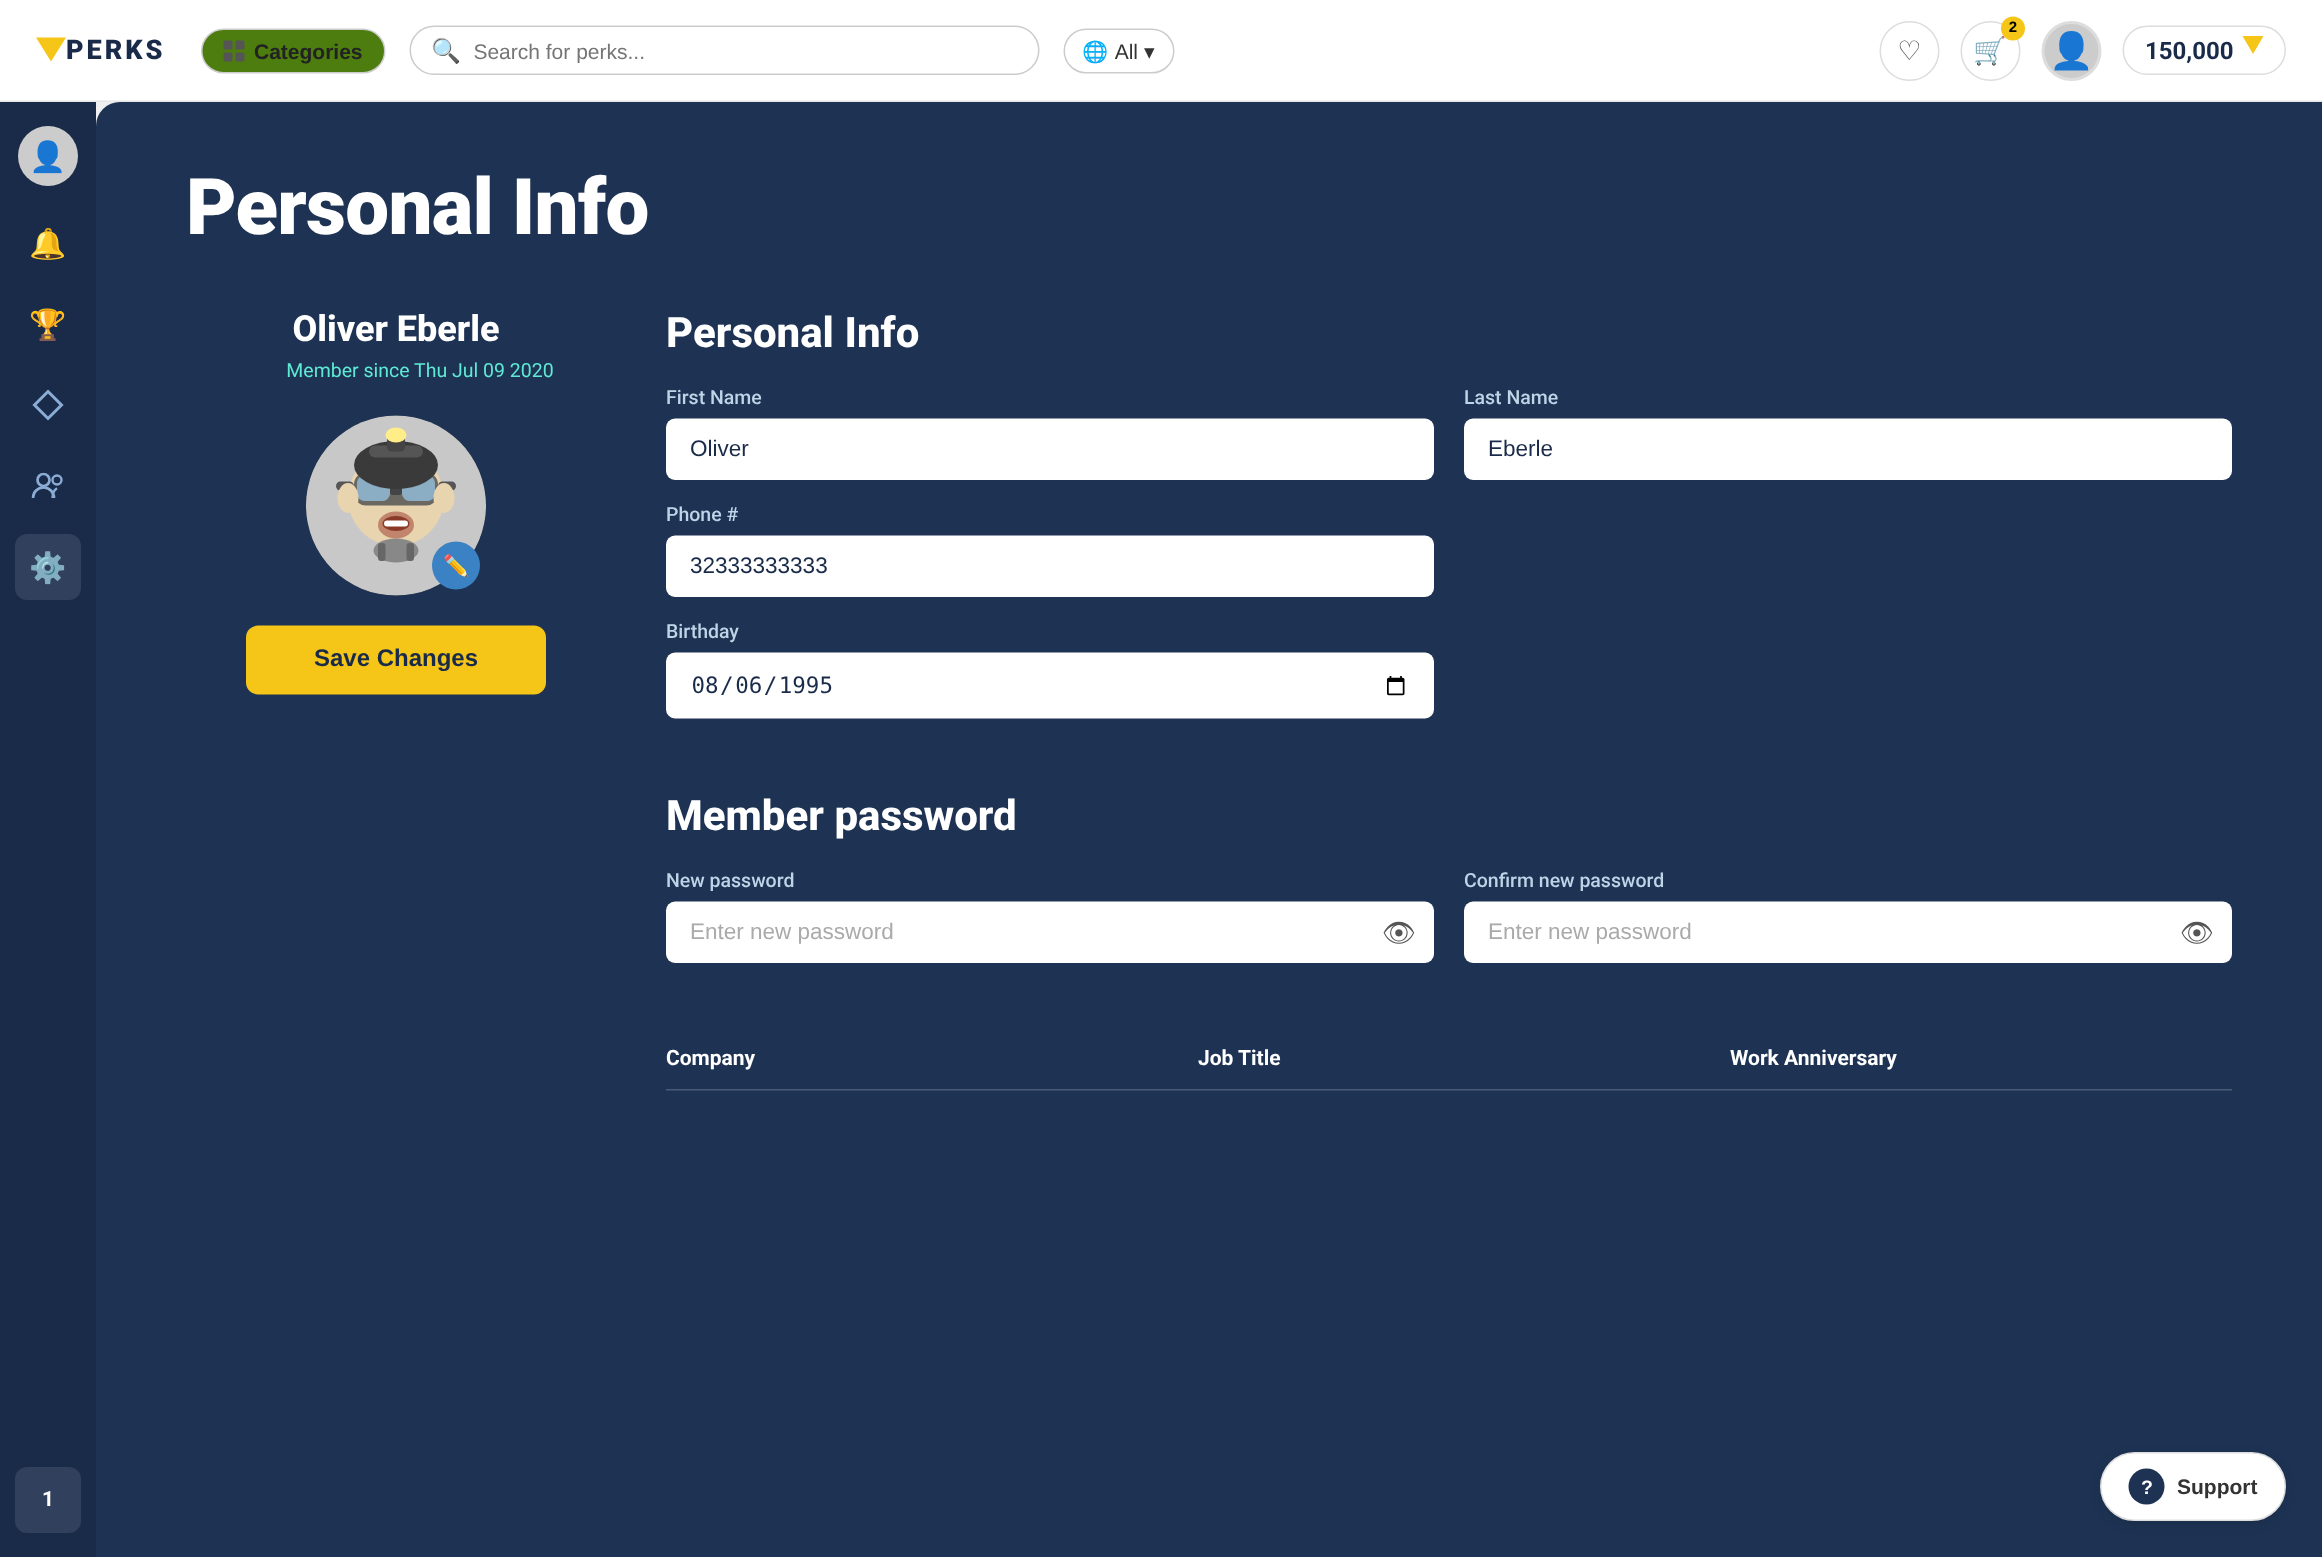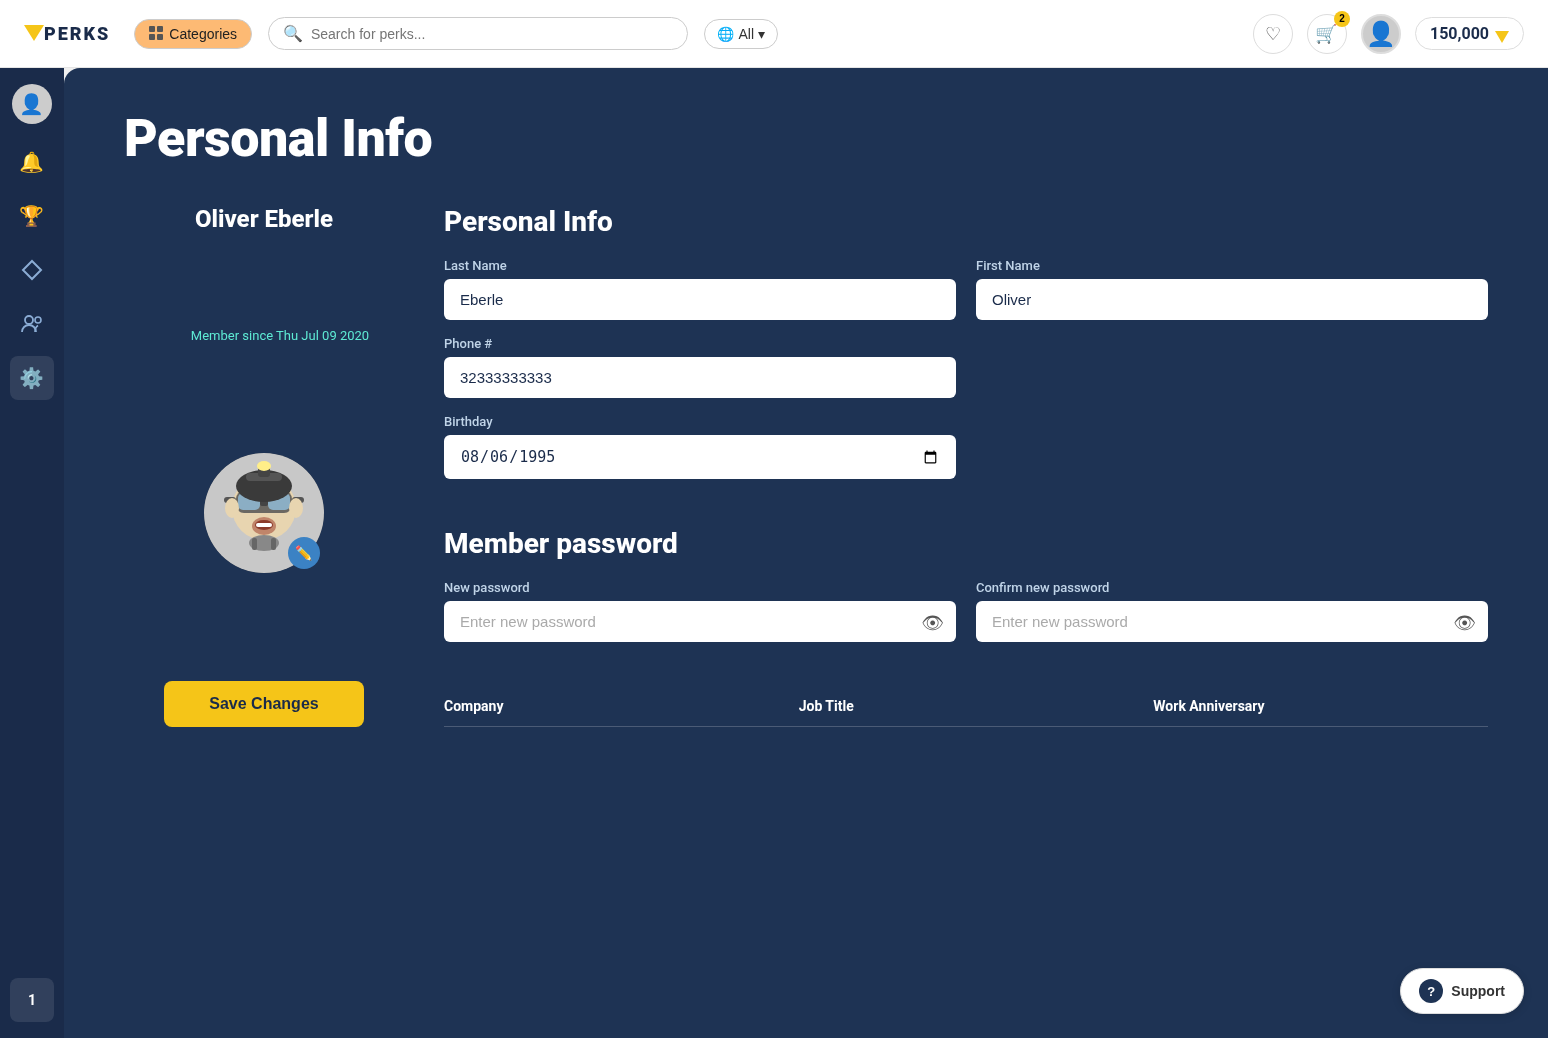--- a/index.html
+++ b/index.html
@@ -41,29 +41,29 @@
       margin-bottom: 1px;
     }
     .logo-text {
       font-size: 18px;
       font-weight: 900;
       color: #1a2b4a;
       letter-spacing: 2px;
     }
     .categories-btn {
       display: flex;
-      align-items: flex-start;
+      align-items: center;
       gap: 6px;
       border: 1.5px solid #ccc;
       border-radius: 20px;
       padding: 6px 14px;
-      background: #fdba74;
+      background: #4d7c0f;
       cursor: pointer;
       font-size: 14px;
-      font-weight: 400;
+      font-weight: 700;
       color: #222;
     }
     .categories-btn .grid-icon {
       display: grid;
       grid-template-columns: 1fr 1fr;
       gap: 2px;
       width: 14px;
       height: 14px;
     }
     .categories-btn .grid-icon span {
@@ -141,21 +141,21 @@
       border-radius: 50%;
       overflow: hidden;
       border: 2px solid #ddd;
       background: #ccc;
       display: flex;
       align-items: center;
       justify-content: center;
     }
     .points-display {
       display: flex;
-      align-items: flex-end;
+      align-items: flex-start;
       gap: 6px;
       background: #fff;
       border: 1.5px solid #ddd;
       border-radius: 20px;
       padding: 6px 14px;
       font-size: 16px;
       font-weight: 700;
       color: #1a2b4a;
     }
     .points-icon {
@@ -252,21 +252,20 @@
       grid-template-columns: 280px 1fr;
       gap: 40px;
     }
 
     
     .profile-panel {
       display: flex;
       flex-direction: column;
       align-items: center;
       text-align: center;
-      justify-content: space-between;
     }
     .profile-name {
       font-size: 24px;
       font-weight: 800;
       color: #fff;
       margin-bottom: 6px;
     }
     .member-since {
       font-size: 13px;
       color: #5eead4;
@@ -581,26 +580,26 @@
         <button class="save-changes-btn">Save Changes</button>
       </div>
 
       <div class="form-panel">
 
         <div class="form-section">
           <h2 class="section-title">Personal Info</h2>
 
           <div class="form-row">
             <div class="form-group">
+              <label class="form-label">First Name</label>
+              <input class="form-input" type="text" value="Oliver" style="">
+            </div>
+            <div class="form-group">
               <label class="form-label">Last Name</label>
               <input class="form-input" type="text" value="Eberle" style="">
-            </div>
-            <div class="form-group">
-              <label class="form-label">First Name</label>
-              <input class="form-input" type="text" value="Oliver" style="">
             </div>
           </div>
 
           <div class="form-row">
             <div class="form-group">
               <label class="form-label">Phone #</label>
               <input class="form-input" type="tel" value="32333333333" style="">
             </div>
           </div>
 

